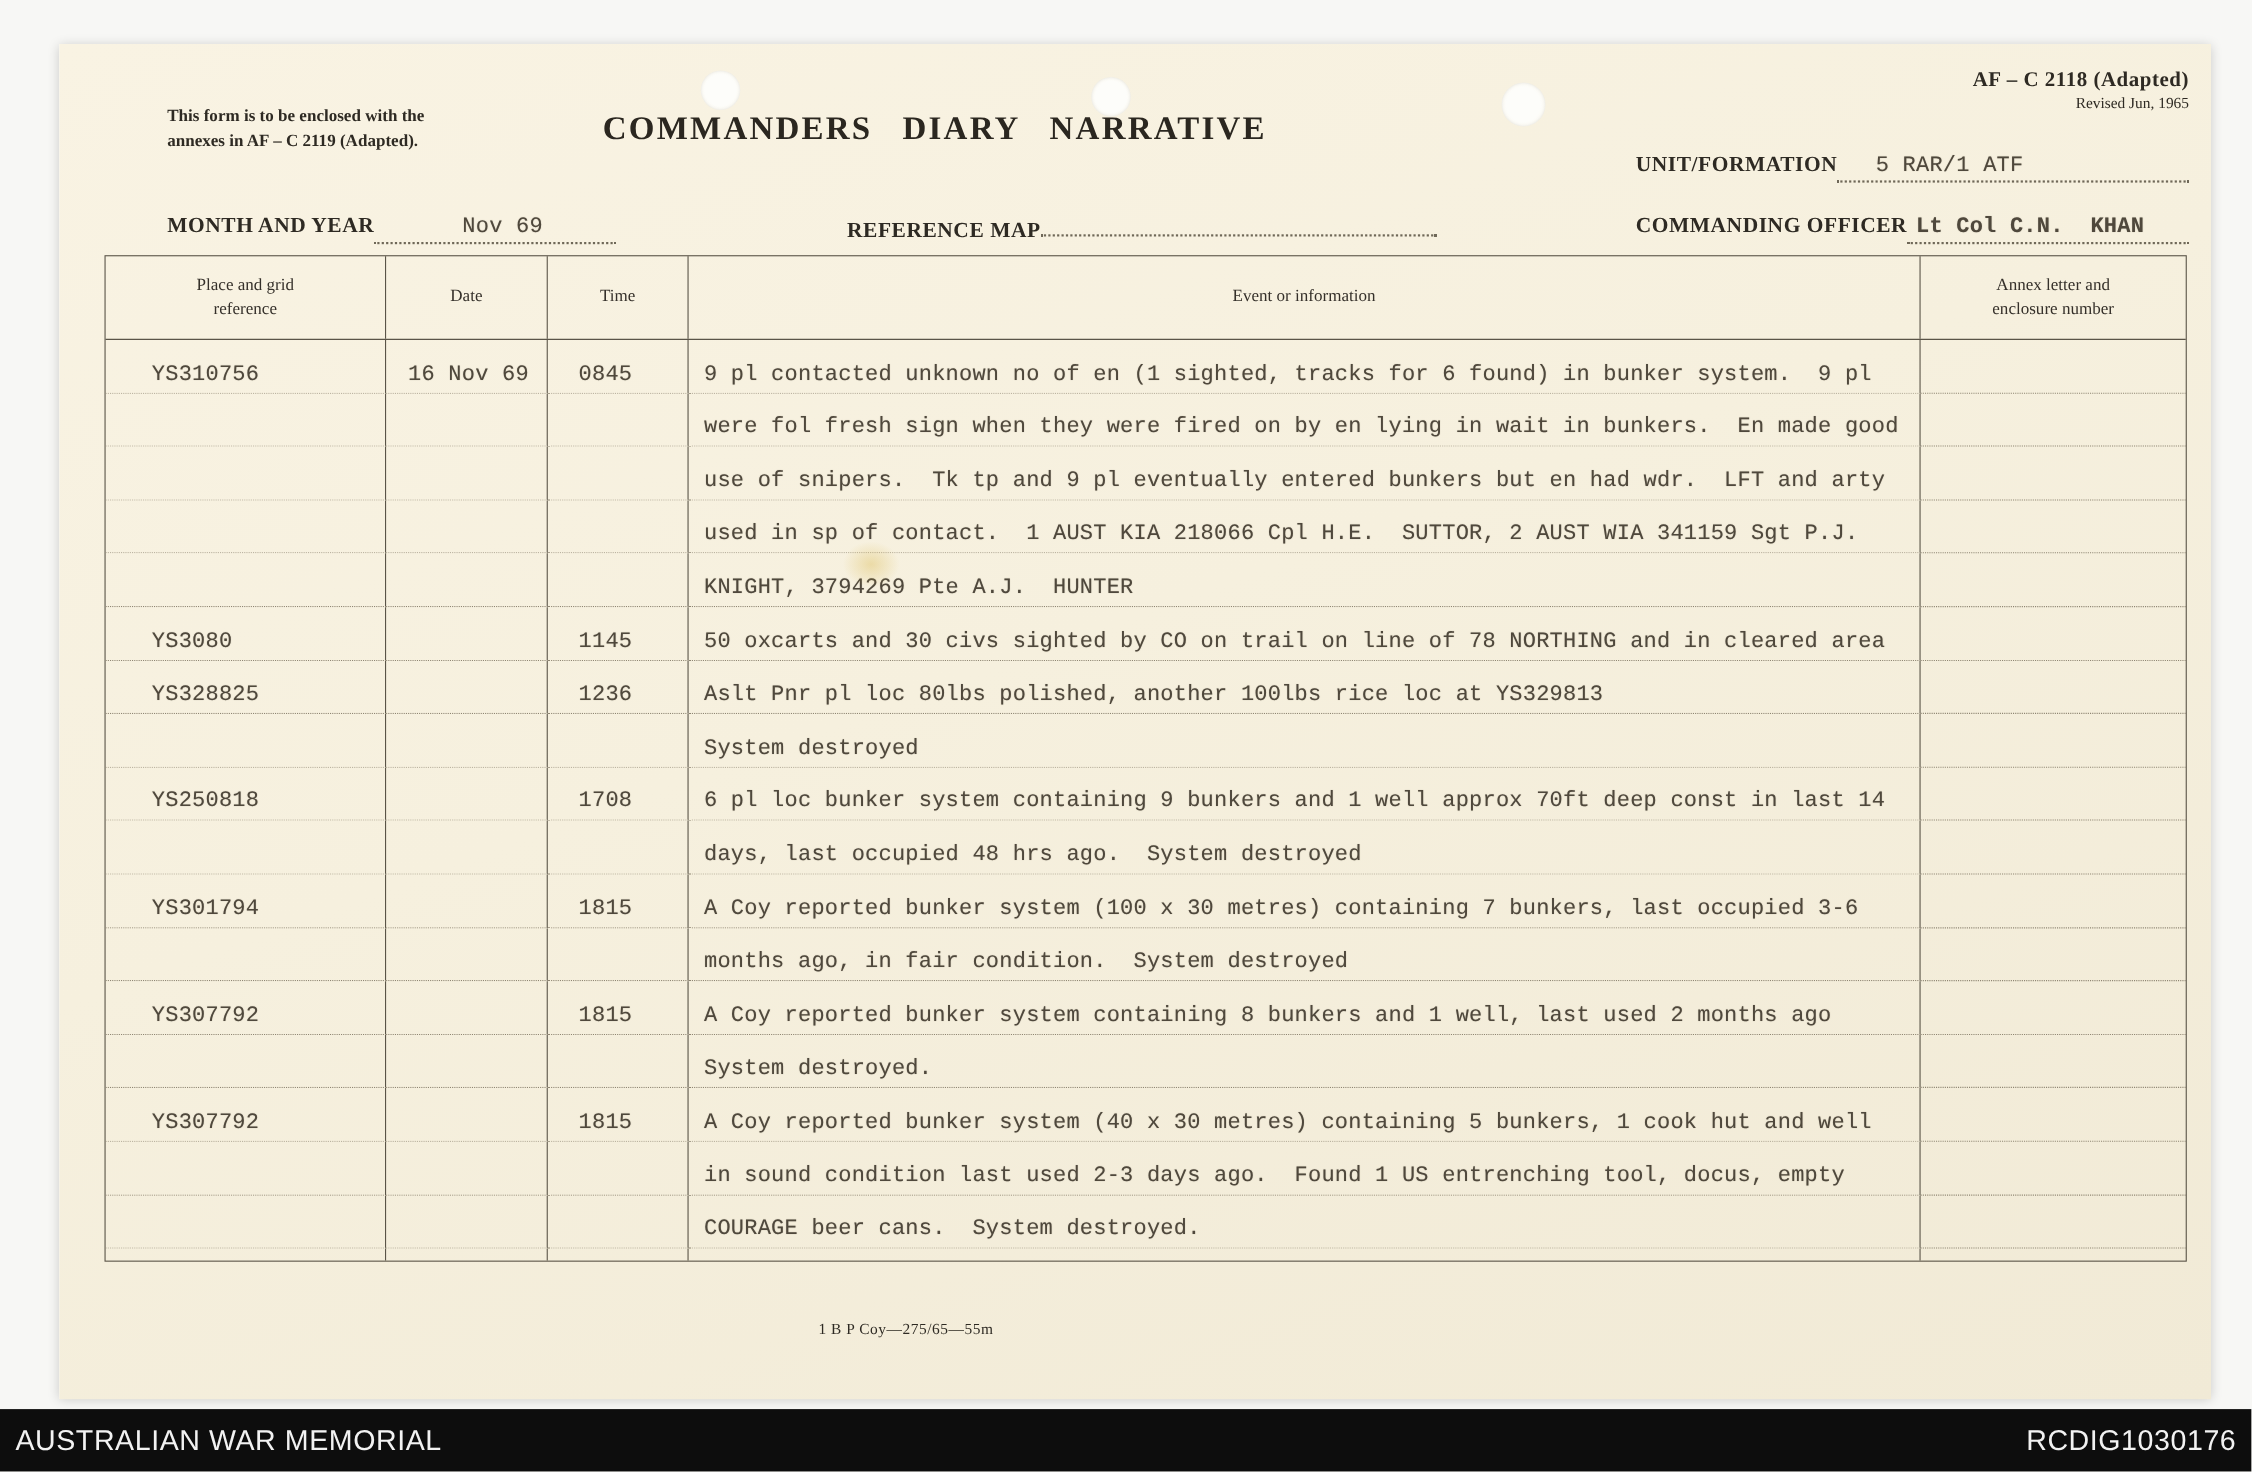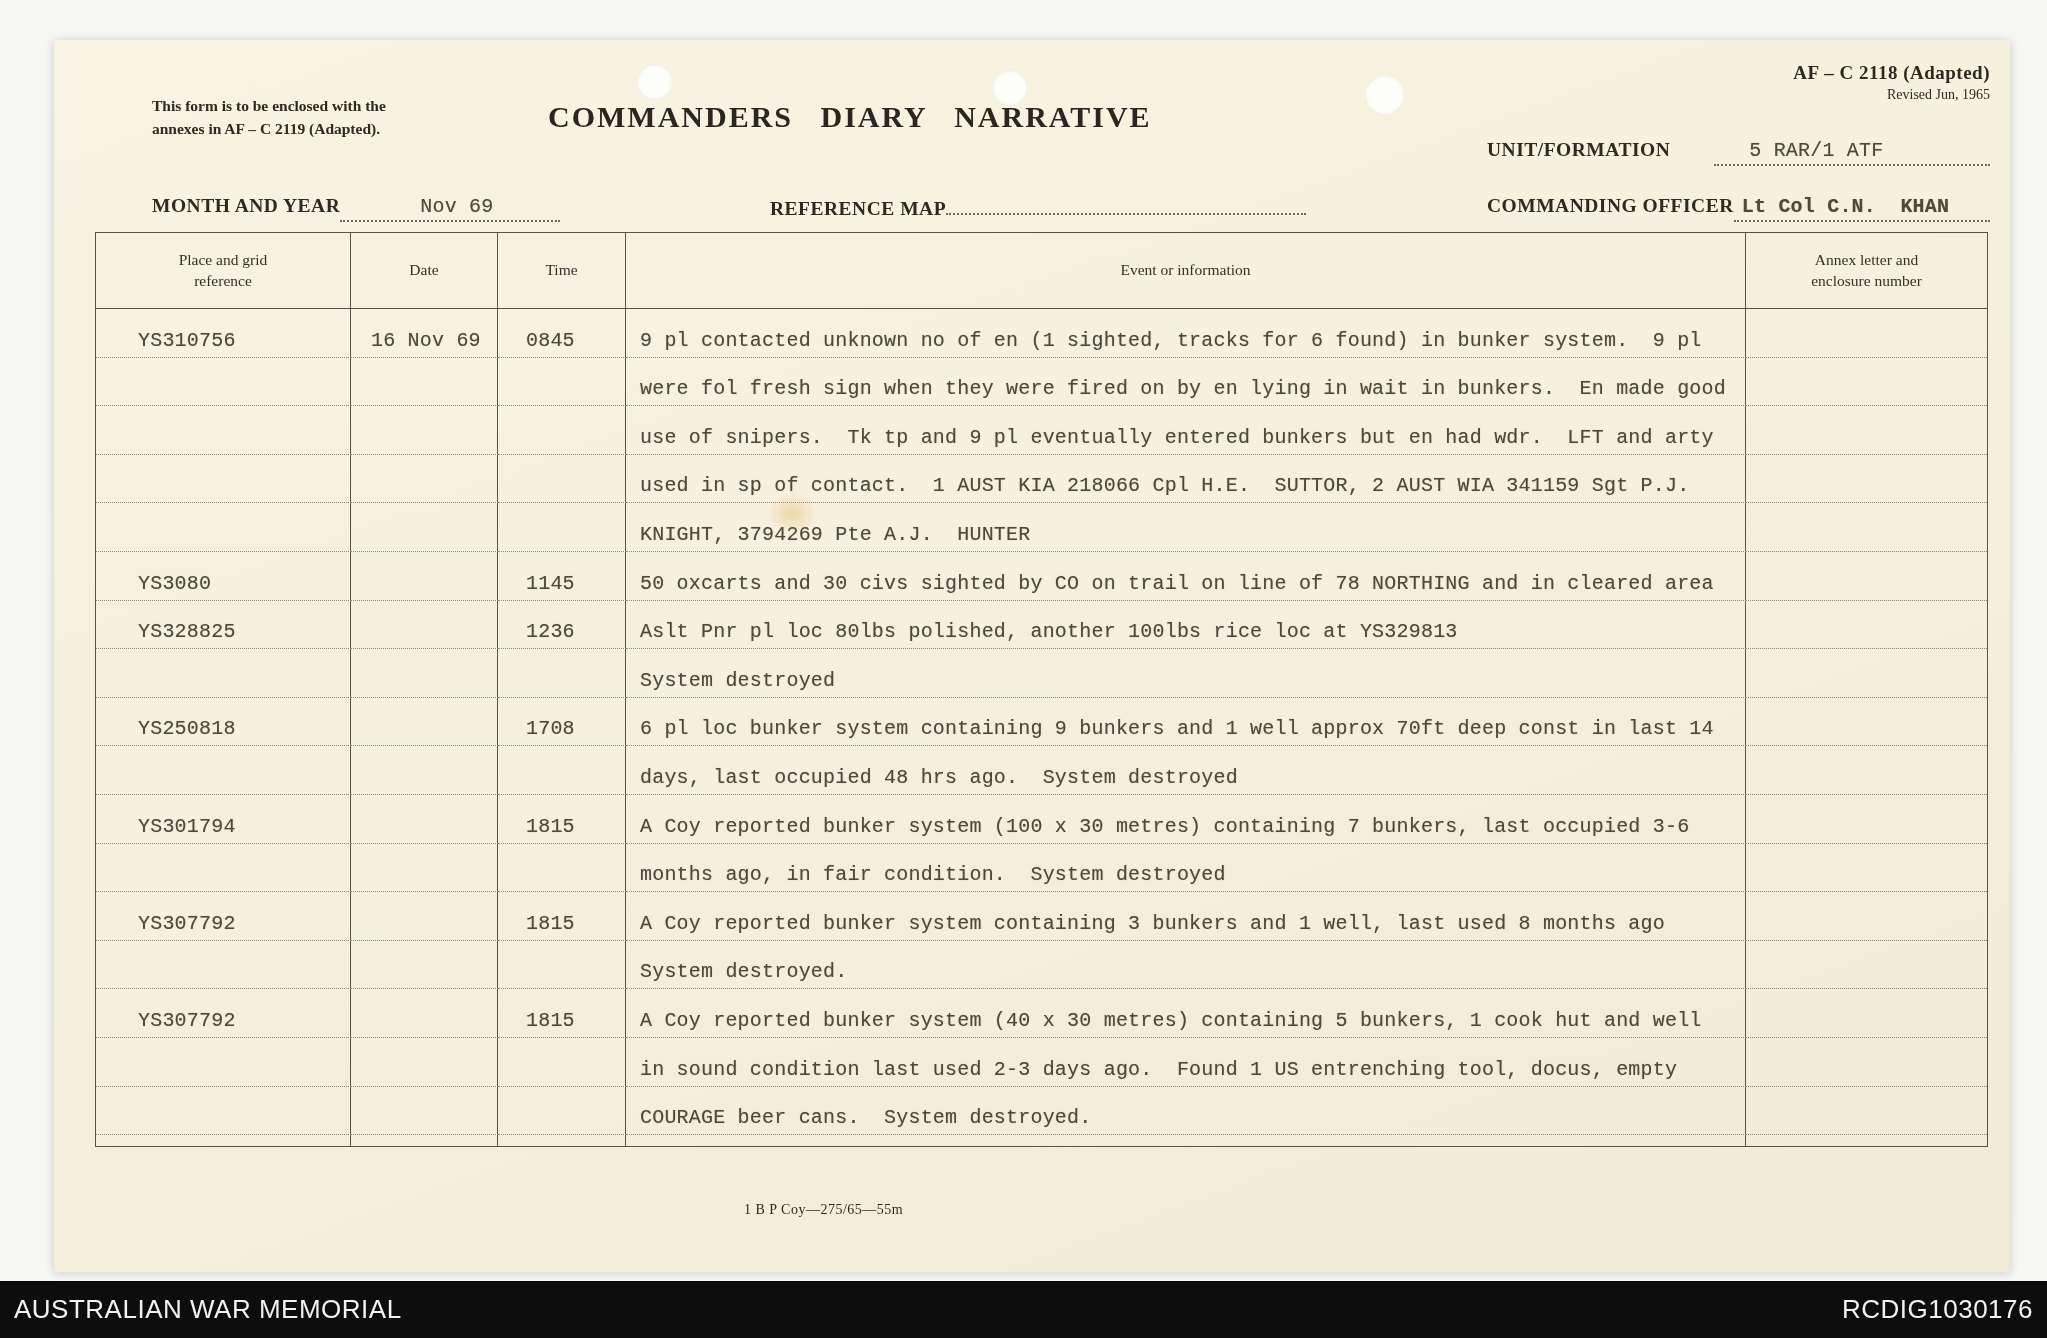--- a/index.html
+++ b/index.html
@@ -35,21 +35,21 @@
 
   .form-title{position:absolute;left:494px;top:60px;font-size:30px;font-weight:bold;color:#2b2720;
               letter-spacing:2px;word-spacing:18px;white-space:nowrap;}
 
   .hrow{position:absolute;display:flex;align-items:baseline;}
   .flabel{font-size:19.5px;font-weight:bold;letter-spacing:0.5px;color:var(--ink);white-space:nowrap;}
   .dotline{display:inline-block;border-bottom:2px dotted var(--dot2);padding:0 4px 2px 4px;white-space:nowrap;}
   .typed{font-family:"Liberation Mono","DejaVu Sans Mono",monospace;font-size:20px;color:var(--typed);
          letter-spacing:0.2px;text-shadow:0 0 1px rgba(70,60,45,0.35);white-space:pre;}
 
-  .unit-row{left:1433px;top:99px;right:20px;gap:44px;}
+  .unit-row{left:1433px;top:99px;right:20px;}
   .unit-row .dotline{flex:1;}
   .unit-row .typed{margin-left:31px;}
 
   .month-row{left:98px;top:155px;}
   .month-row .dotline{width:220px;}
   .month-row .typed{margin-left:76px;}
 
   .refmap-row{left:716px;top:155px;}
   .refmap-row .dotline{width:360px;min-height:20px;}
 
@@ -236,21 +236,21 @@
             <div class="c w-place c-place"></div>
             <div class="c w-date c-date"></div>
             <div class="c w-time c-time"></div>
             <div class="c w-event c-event">months ago, in fair condition.  System destroyed</div>
             <div class="c w-annex c-annex"></div>
           </div>
           <div class="trow">
             <div class="c w-place c-place">YS307792</div>
             <div class="c w-date c-date"></div>
             <div class="c w-time c-time">1815</div>
-            <div class="c w-event c-event">A Coy reported bunker system containing 3 bunkers and 1 well, last used 8 months ago</div>
+            <div class="c w-event c-event">A Coy reported bunker system containing 8 bunkers and 1 well, last used 2 months ago</div>
             <div class="c w-annex c-annex"></div>
           </div>
           <div class="trow">
             <div class="c w-place c-place"></div>
             <div class="c w-date c-date"></div>
             <div class="c w-time c-time"></div>
             <div class="c w-event c-event">System destroyed.</div>
             <div class="c w-annex c-annex"></div>
           </div>
           <div class="trow">

